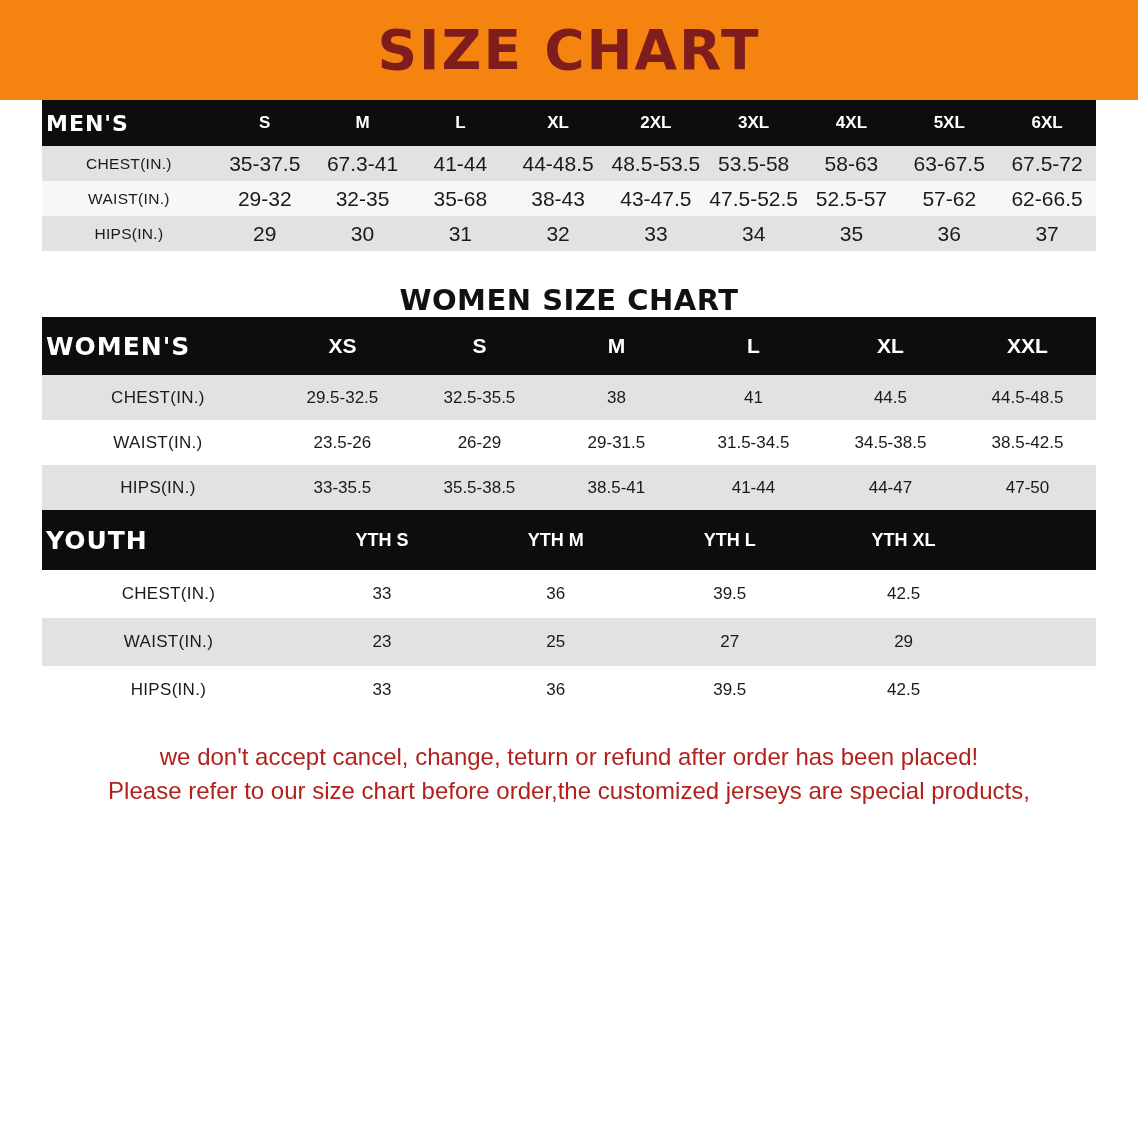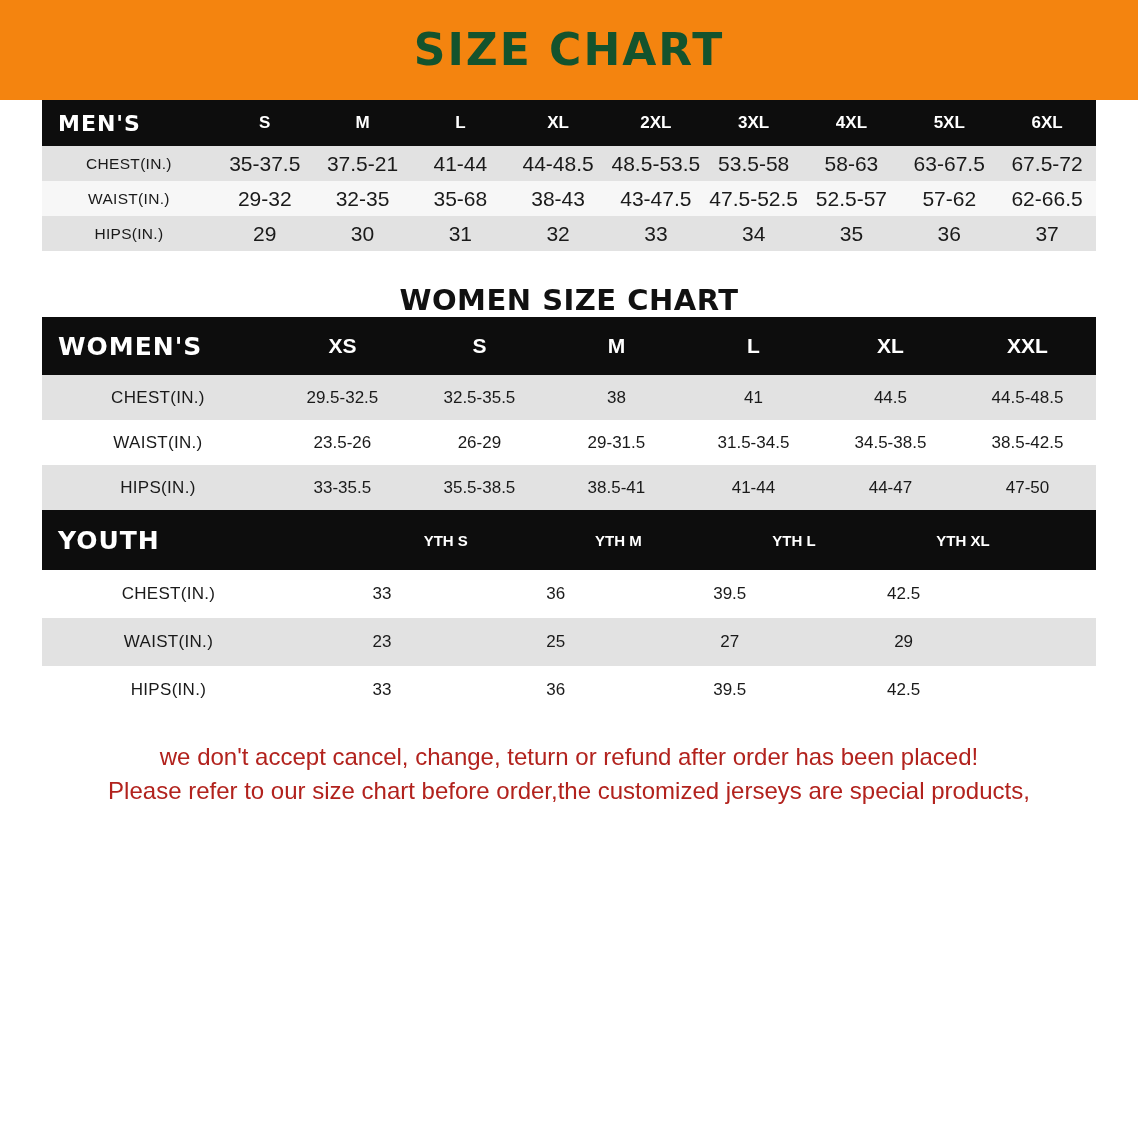--- a/index.html
+++ b/index.html
@@ -26,23 +26,23 @@
     height: 100px;
     background: #f4840f;
     display: flex;
     align-items: center;
     justify-content: center;
     box-sizing: border-box;
   }
   .banner-title {
     font-family: "DejaVu Sans", sans-serif;
     font-weight: bold;
-    font-size: 44px;
+    font-size: 55px;
     letter-spacing: 2px;
-    color: #14532d;
+    color: #7f1d1d;
     line-height: 1;
     text-align: center;
   }
   
   .section-heading {
     text-align: center;
     font-family: "DejaVu Sans", sans-serif;
     font-weight: bold;
     color: #111;
     letter-spacing: 0.5px;
@@ -69,21 +69,21 @@
   
   table.size thead tr {
     background: #0d0d0d;
   }
   table.size thead th {
     color: #ffffff;
     font-weight: bold;
   }
   table.size thead th.rowlabel {
     text-align: left;
-    padding-left: 16px;
+    padding-left: 4px;
     font-family: "DejaVu Sans", sans-serif;
     letter-spacing: 1px;
   }
   table.size tbody td.rowlabel {
     font-family: Liberation Sans, sans-serif;
     letter-spacing: 0.3px;
   }
   .stripe-a { background: #e2e2e2; }
   .stripe-b { background: #f7f7f7; }
   .stripe-w { background: #ffffff; }
@@ -94,21 +94,21 @@
   .men tbody td { font-size: 21px; height: 33px; }
   .men tbody td.rowlabel { font-size: 15.5px; }
 
   
   .women thead th { font-size: 21px; height: 56px; }
   .women thead th.rowlabel { font-size: 25px; }
   .women tbody td { font-size: 17px; height: 43px; }
   .women tbody td.rowlabel { font-size: 17px; }
 
   
-  .youth thead th { font-size: 15px; height: 58px; text-align: right; }
+  .youth thead th { font-size: 18px; height: 58px; }
   .youth thead th.rowlabel { font-size: 25px; }
   .youth tbody td { font-size: 17px; height: 46px; }
   .youth tbody td.rowlabel { font-size: 17px; }
 
   
   .note {
     margin: 26px 38px 0 38px;
     color: #b2221d;
     font-family: "Liberation Sans", sans-serif;
     font-size: 24px;
@@ -143,21 +143,21 @@
           <th>3XL</th>
           <th>4XL</th>
           <th>5XL</th>
           <th>6XL</th>
         </tr>
       </thead>
       <tbody>
         <tr class="stripe-a">
           <td class="rowlabel">CHEST(IN.)</td>
           <td>35-37.5</td>
-          <td>37.5-21</td>
+          <td>67.3-41</td>
           <td>41-44</td>
           <td>44-48.5</td>
           <td>48.5-53.5</td>
           <td>53.5-58</td>
           <td>58-63</td>
           <td>63-67.5</td>
           <td>67.5-72</td>
         </tr>
         <tr class="stripe-b">
           <td class="rowlabel">WAIST(IN.)</td>

